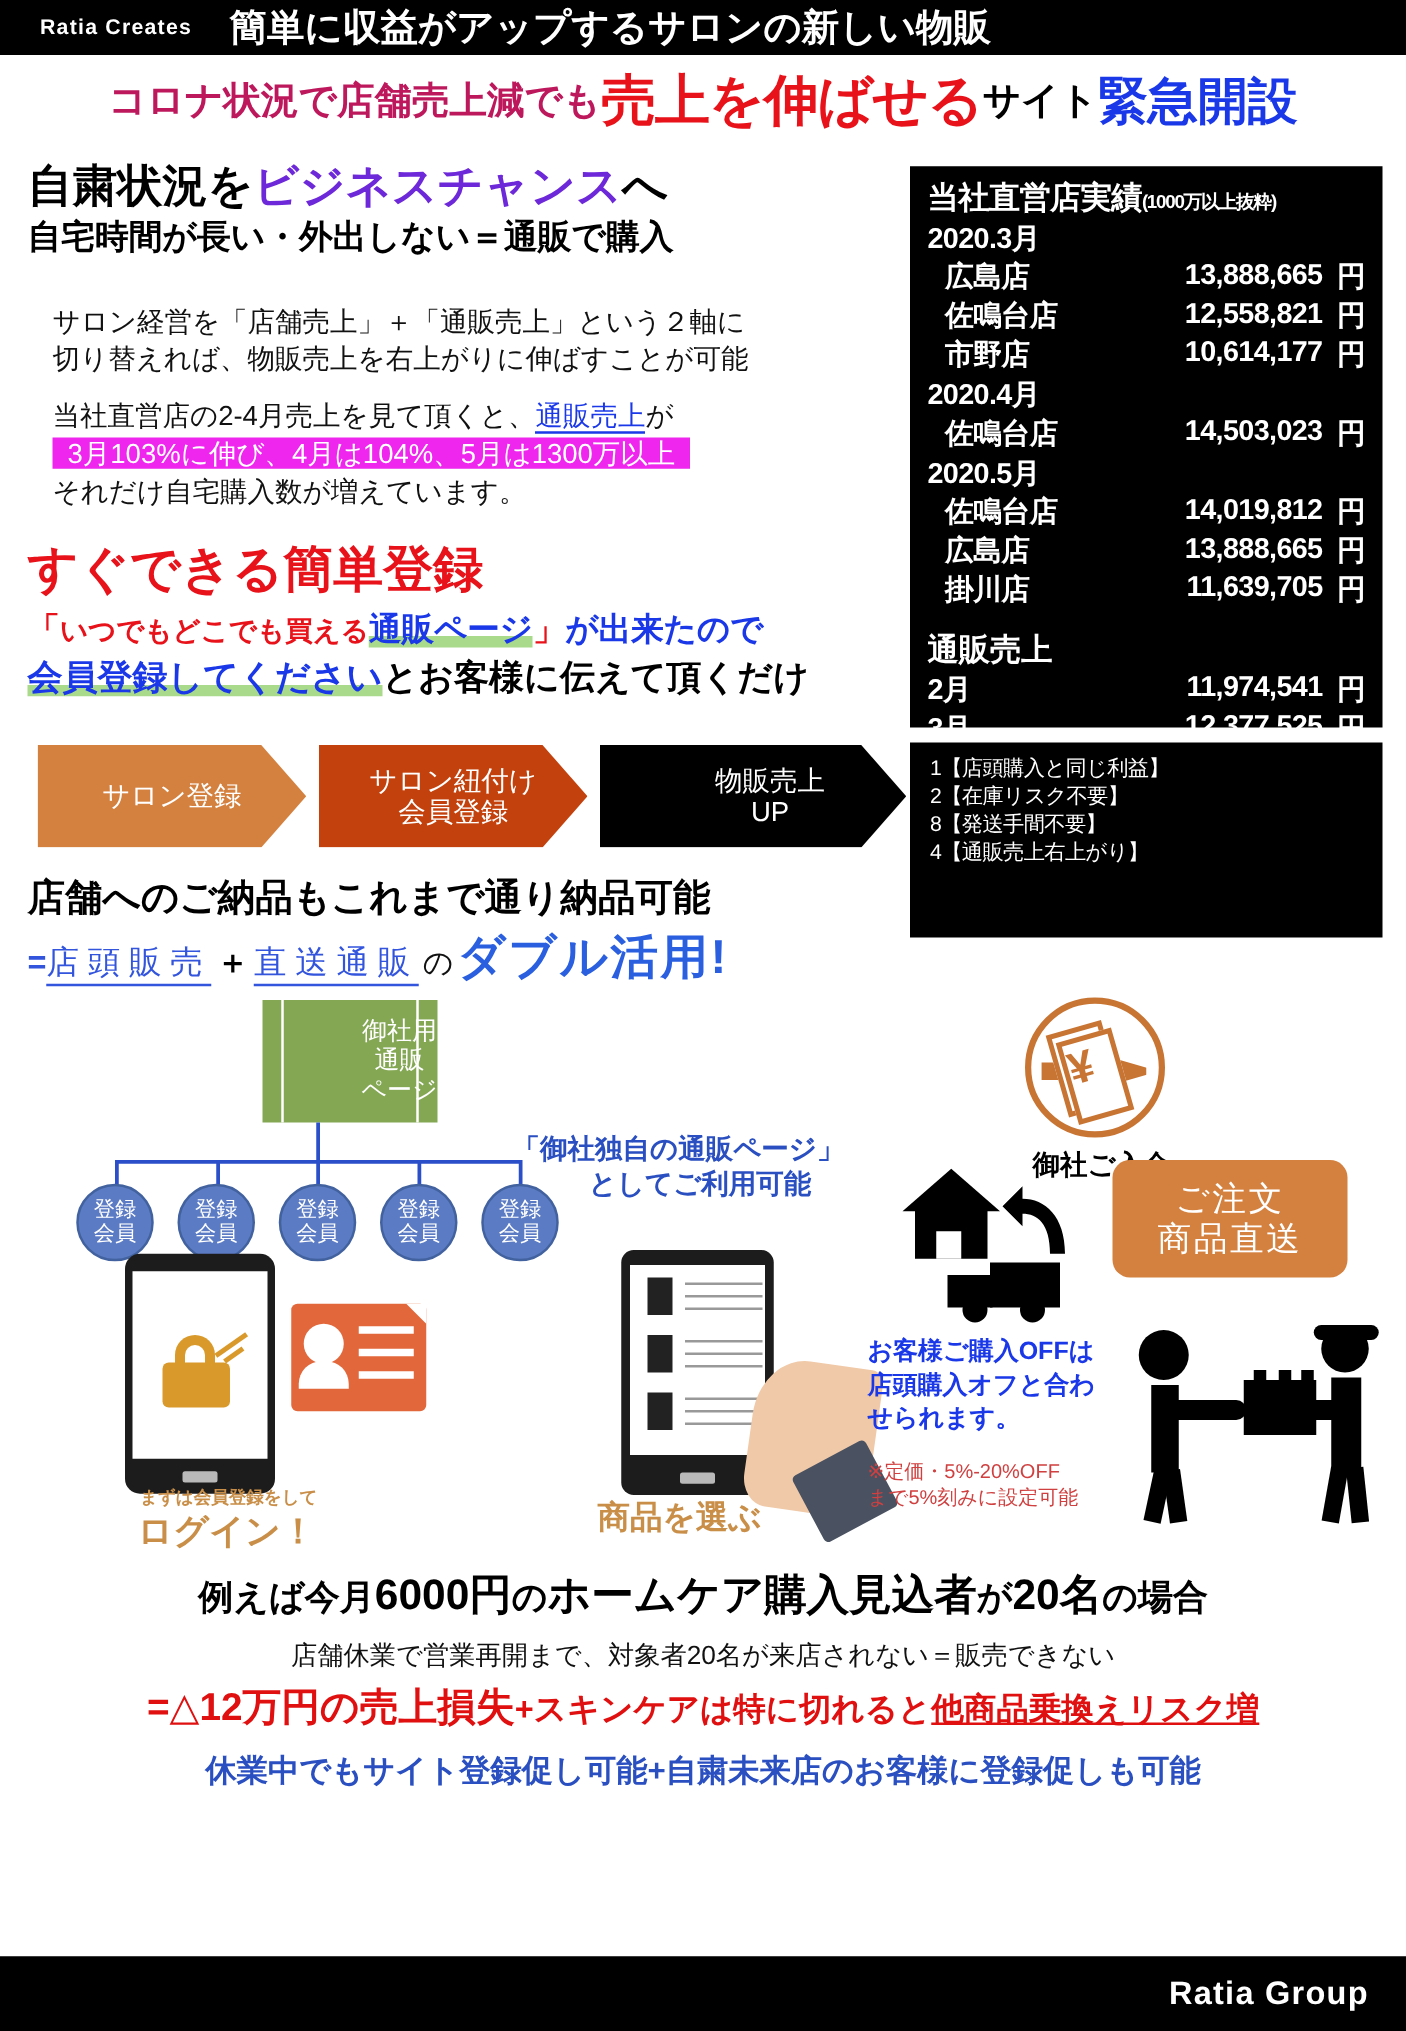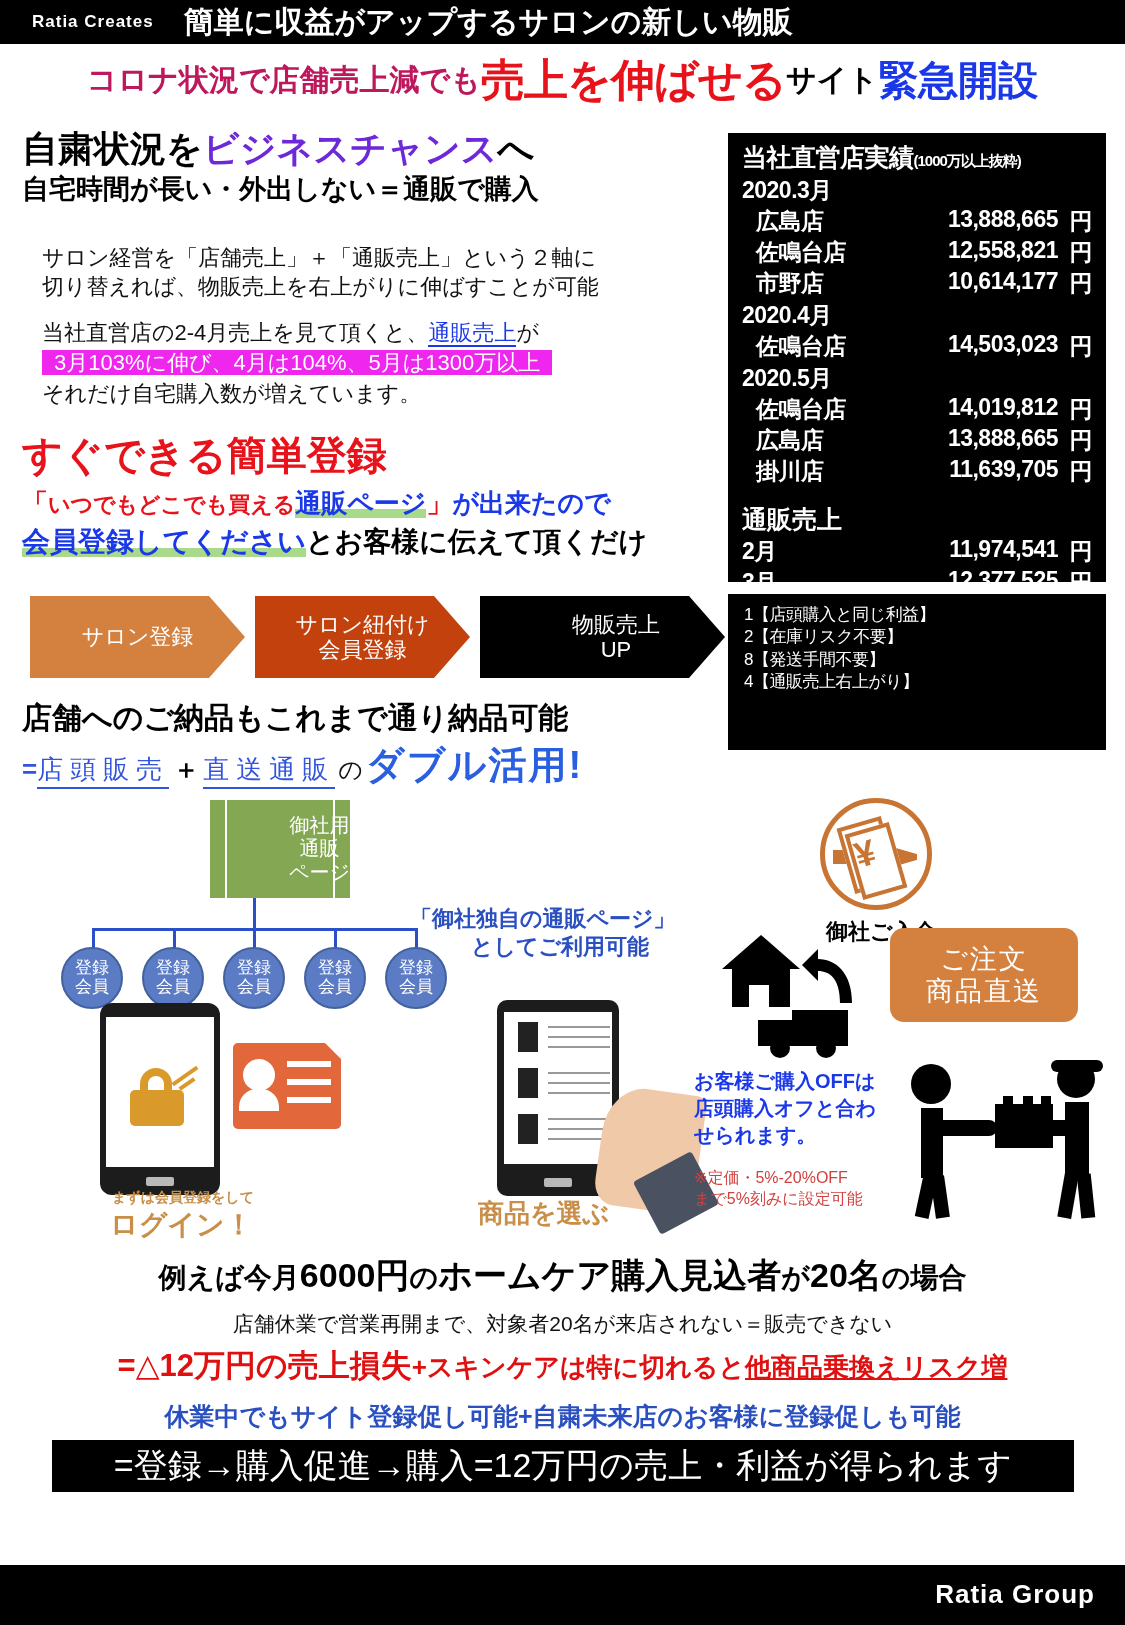--- a/index.html
+++ b/index.html
@@ -587,19 +587,18 @@
   </div>
 
   <div class="btm2">店舗休業で営業再開まで、対象者20名が来店されない＝販売できない</div>
 
   <div class="btm3">
     <span>=△12万円の売上損失</span><span class="sm">+スキンケアは特に切れると</span><span class="sm u">他商品乗換えリスク増</span>
   </div>
 
   <div class="btm4">休業中でもサイト登録促し可能+自粛未来店のお客様に登録促しも可能</div>
 
-  <div class="btm-bar">=登録→購入促進→購入=12万円の売上・利益が得られます</div>
 
   <div class="footer">
     <div class="fb">Ratia Group</div>
   </div>
 
 </div>
 
 </body></html>

